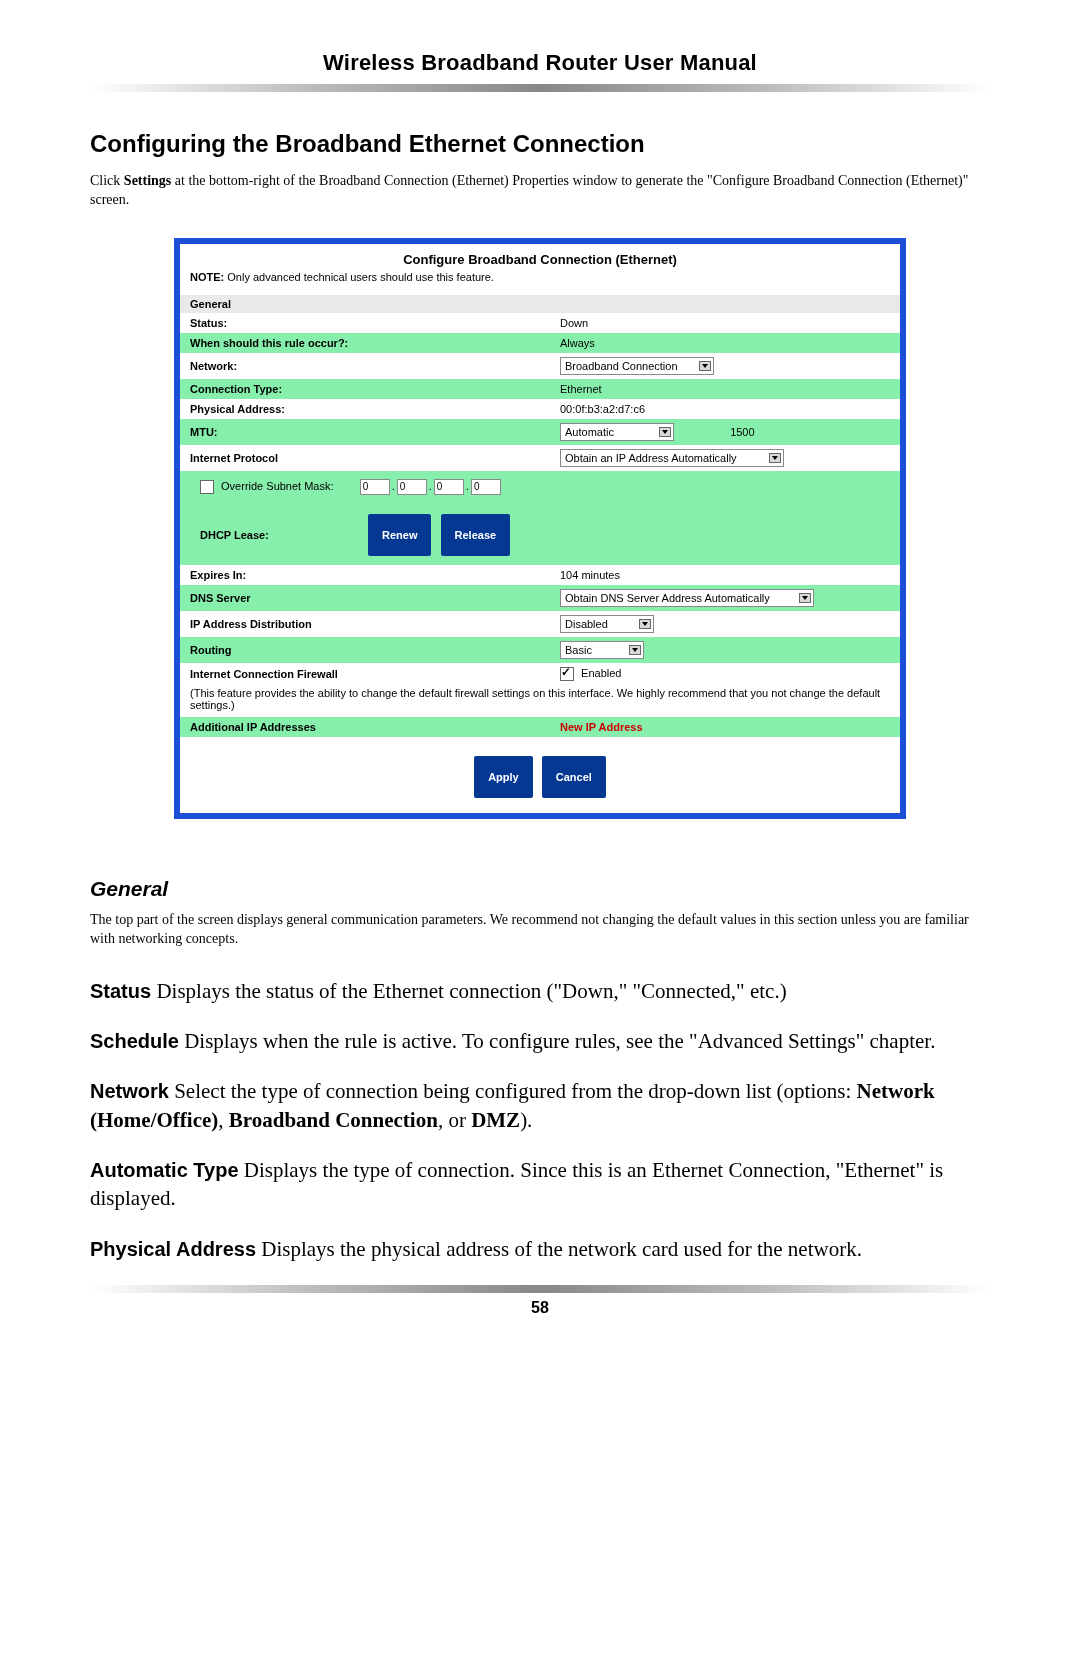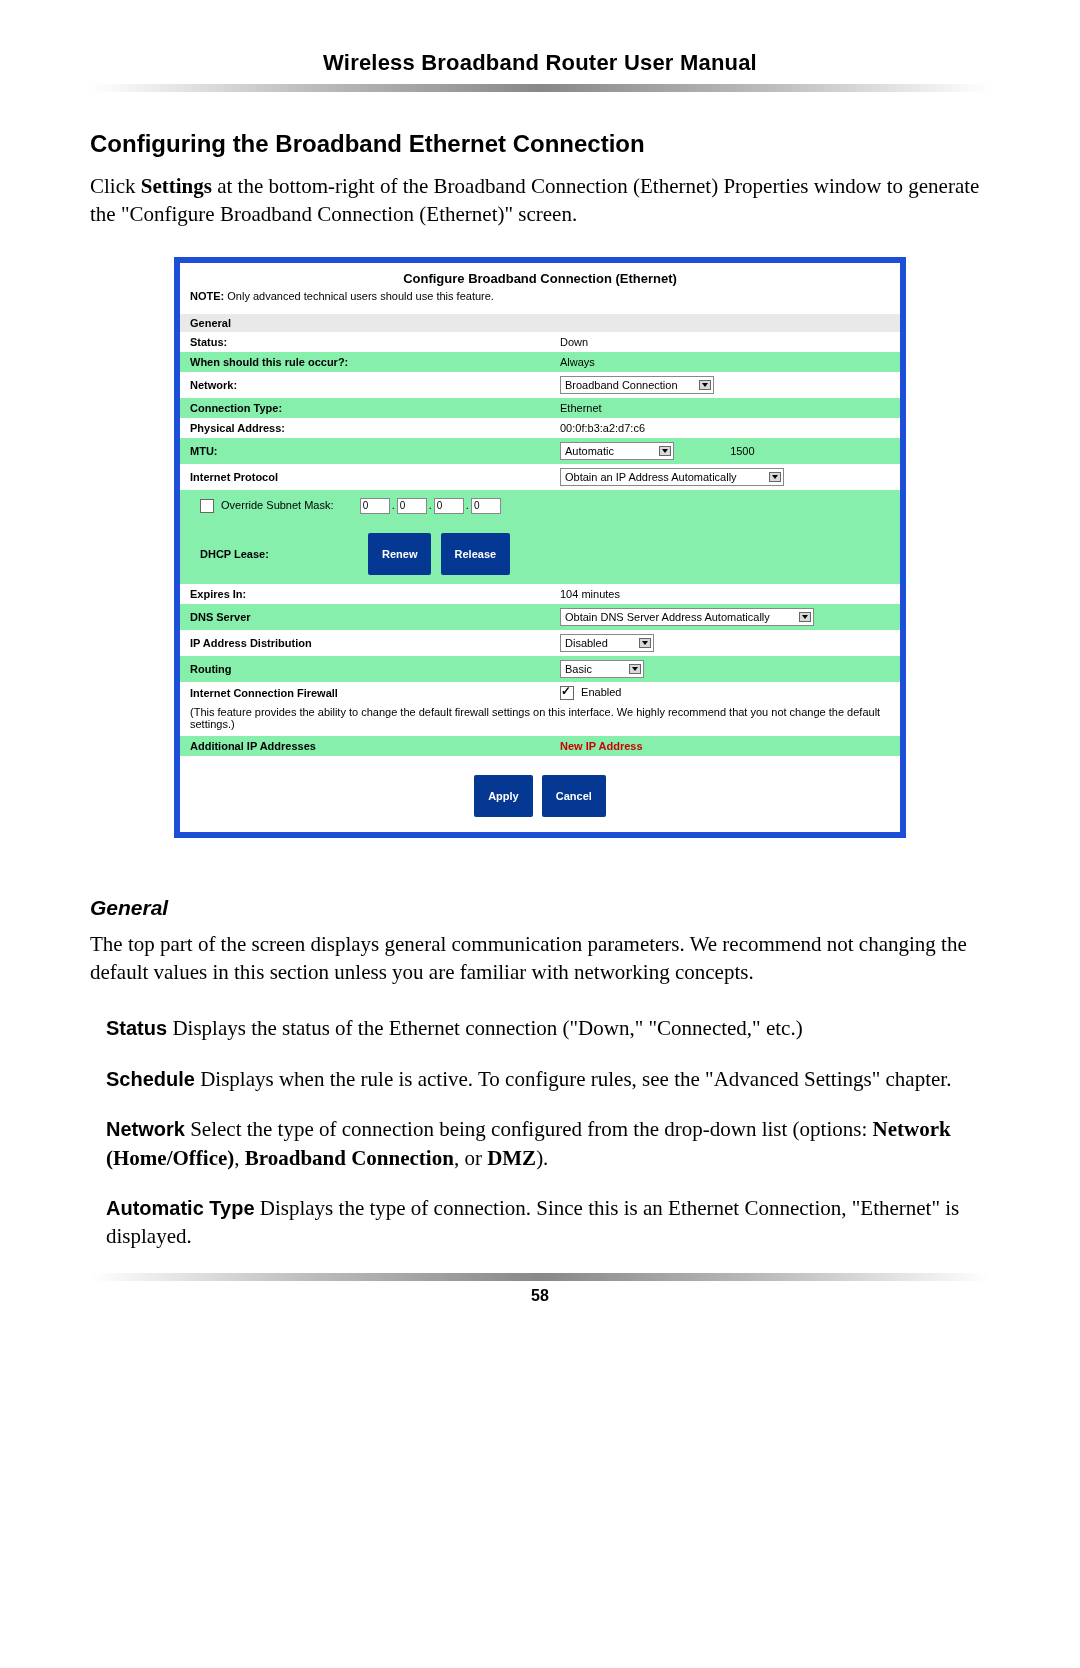--- a/index.html
+++ b/index.html
@@ -1,23 +1,23 @@
 <!DOCTYPE html>
 <html><head>
 <meta charset="utf-8">
 <style>
   body { margin:0; padding:0; background:#fff; font-family:Georgia, 'Times New Roman', serif; color:#000; }
   .page { width:1080px; height:1668px; position:relative; box-sizing:border-box; padding:40px 90px 30px 90px; }
   .header-title { font-family:Arial,Helvetica,sans-serif; font-weight:bold; font-size:22px; text-align:center; margin-top:10px; margin-bottom:8px; letter-spacing:.2px; }
   .hr-bar { height:8px; background:linear-gradient(to right,#fff 0%,#bbb 25%,#888 50%,#bbb 75%,#fff 100%); margin-bottom:38px; }
   .hr-bar.bottom { margin-top:20px; margin-bottom:6px; }
   .section-heading { font-family:Arial,Helvetica,sans-serif; font-weight:bold; font-size:24px; margin-bottom:14px; }
-  .body-text { font-family:Georgia,'Times New Roman',serif; font-size:21px; line-height:1.35; margin-bottom:28px; }
+  .body-text { font-family:Georgia,'Times New Roman',serif; font-size:14px; line-height:1.35; margin-bottom:28px; }
   .subheading { font-family:Arial,Helvetica,sans-serif; font-weight:bold; font-style:italic; font-size:21px; margin-bottom:10px; margin-top:12px; }
-  .def-item { font-family:Georgia,'Times New Roman',serif; font-size:21px; line-height:1.35; margin-bottom:22px;margin-left:16px; }
+  .def-item { font-family:Georgia,'Times New Roman',serif; font-size:21px; line-height:1.35; margin-bottom:22px; }
   .def-label { font-family:Arial,Helvetica,sans-serif; font-weight:bold; font-size:20px; }
   .def-item .bold { font-weight:bold; }
   .page-num { font-family:Arial,Helvetica,sans-serif; font-weight:bold; font-size:16px; text-align:center; }
   
   .config-panel { width:720px; margin:0 auto 58px auto; border:6px solid #1d4ed8; background:#fff; font-family:Verdana,Arial,sans-serif; font-size:11px; color:#000; }
   .config-panel .title { font-weight:bold; text-align:center; font-size:13px; padding:8px 0 4px 0; }
   .config-panel .note { font-size:11px; padding:0 10px 12px 10px; }
   .config-panel .note b { font-weight:bold; }
   .config-panel table { width:100%; border-collapse:collapse; }
   .config-panel td { padding:4px 10px; vertical-align:middle; font-size:11px; }
@@ -152,17 +152,20 @@
   </div>
 
   <div class="def-item">
     <span class="def-label">Network</span><span>  Select the type of connection being configured from the drop-down list (options: </span><span class="bold" style="font-weight:bold;">Network (Home/Office)</span><span>, </span><span class="bold" style="font-weight:bold;">Broadband Connection</span><span>, or </span><span class="bold" style="font-weight:bold;">DMZ</span><span>).</span>
   </div>
 
   <div class="def-item">
     <span class="def-label">Automatic Type</span><span>  Displays the type of connection. Since this is an Ethernet Connection, "Ethernet" is displayed.</span>
   </div>
 
+  <div class="def-item">
+    <span class="def-label">Physical Address</span><span>  Displays the physical address of the network card used for the network.</span>
+  </div>
 
   <div class="hr-bar bottom"></div>
   <div class="page-num">58</div>
 
 </div>
 
 </body></html>

